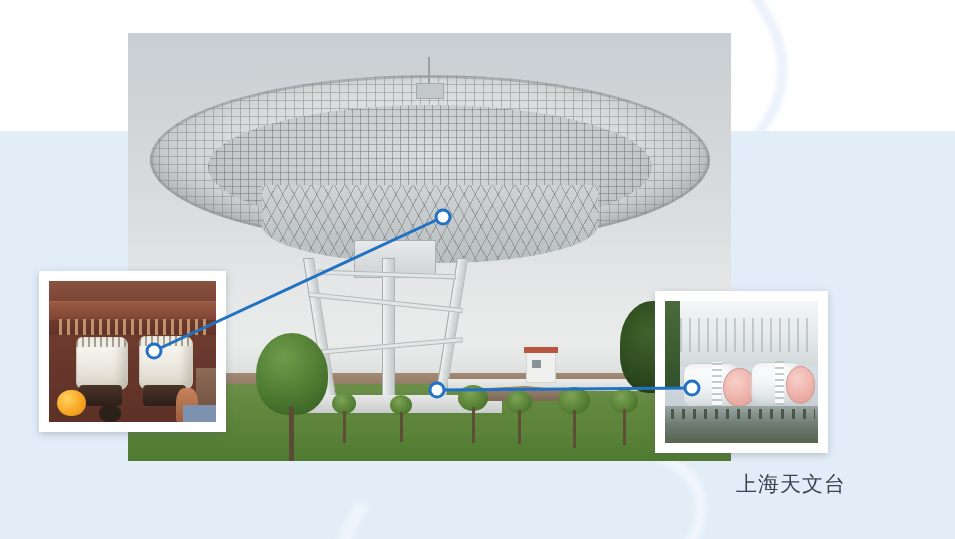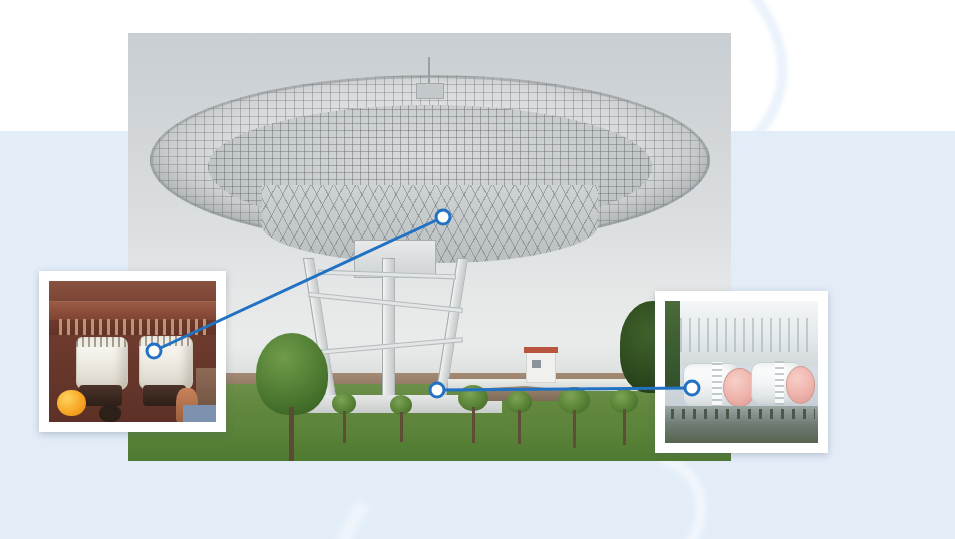--- a/index.html
+++ b/index.html
@@ -580,14 +580,15 @@
   <svg class="connector-svg" viewBox="0 0 955 539">
     <line x1="154" y1="351" x2="443" y2="217" stroke="#2272c4" stroke-width="3" stroke-linecap="round"></line>
     <line x1="437" y1="390" x2="692" y2="388" stroke="#2272c4" stroke-width="3" stroke-linecap="round"></line>
 
     <circle cx="443" cy="217" r="7" fill="#ffffff" stroke="#2272c4" stroke-width="3"></circle>
     <circle cx="154" cy="351" r="7" fill="#ffffff" stroke="#2272c4" stroke-width="3"></circle>
     <circle cx="437" cy="390" r="7" fill="#ffffff" stroke="#2272c4" stroke-width="3"></circle>
     <circle cx="692" cy="388" r="7" fill="#ffffff" stroke="#2272c4" stroke-width="3"></circle>
   </svg>
 
+  <div class="caption">上海天文台</div>
 
 </div>
 
 </body></html>

